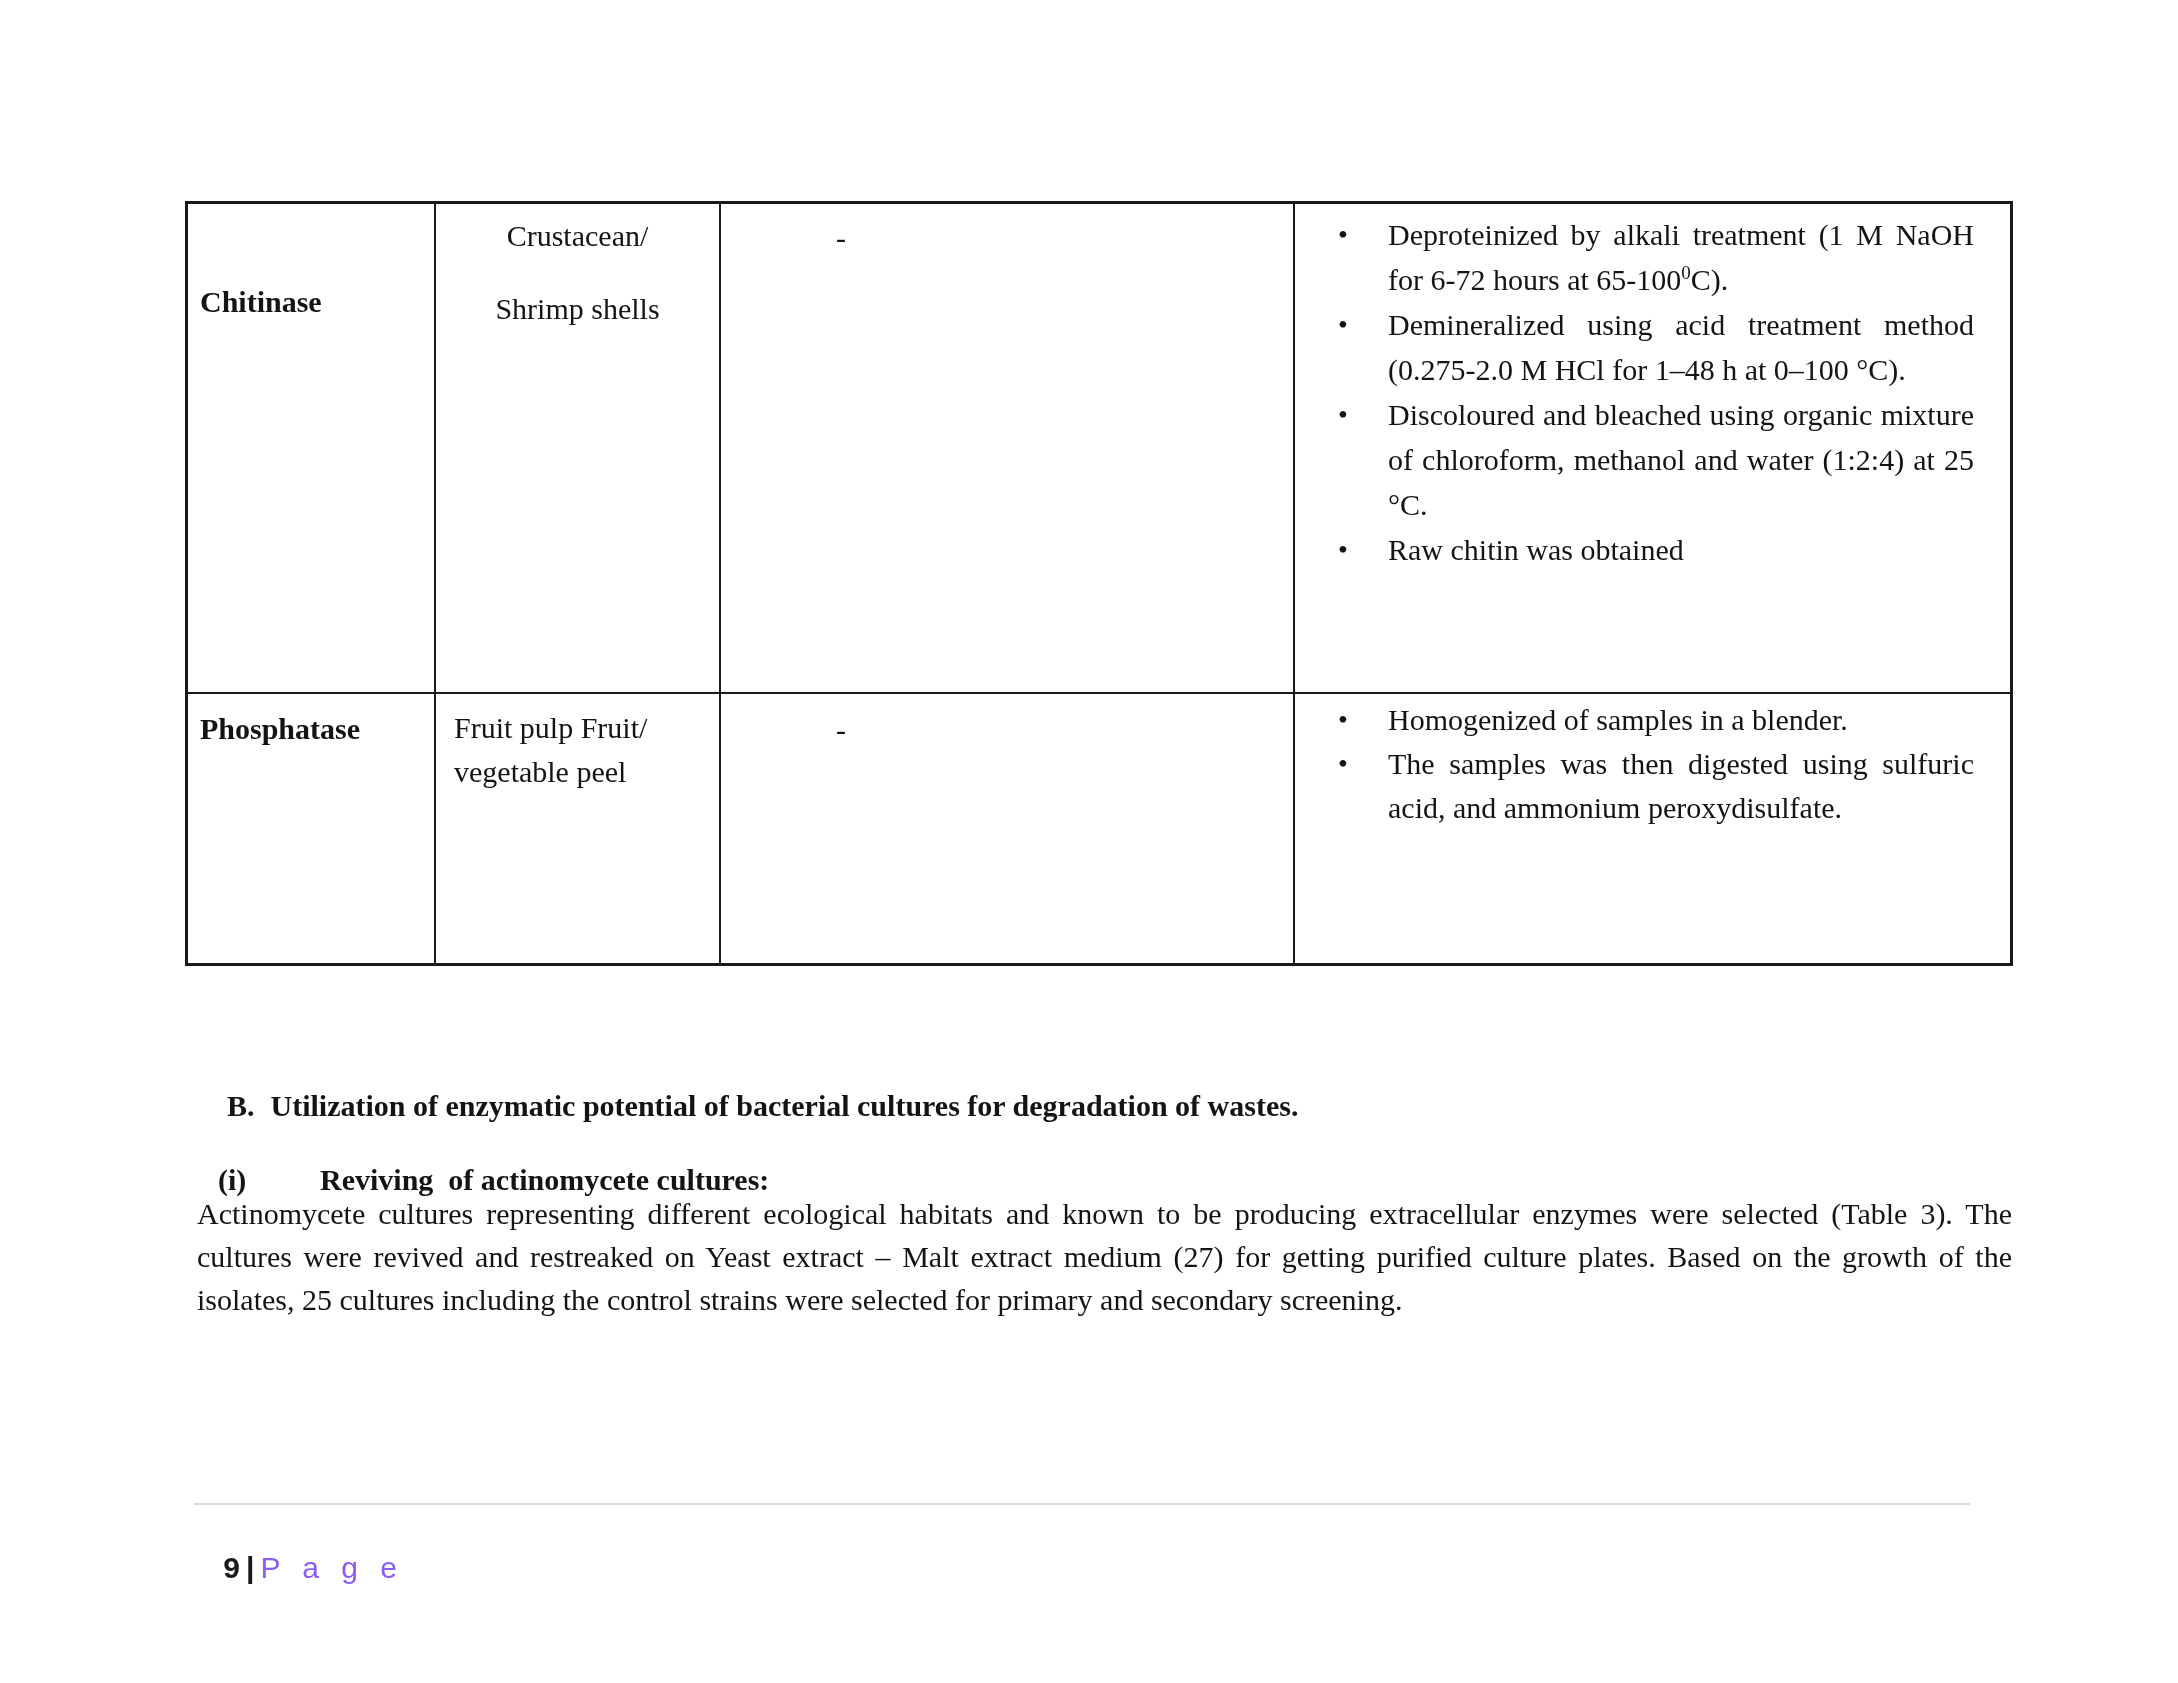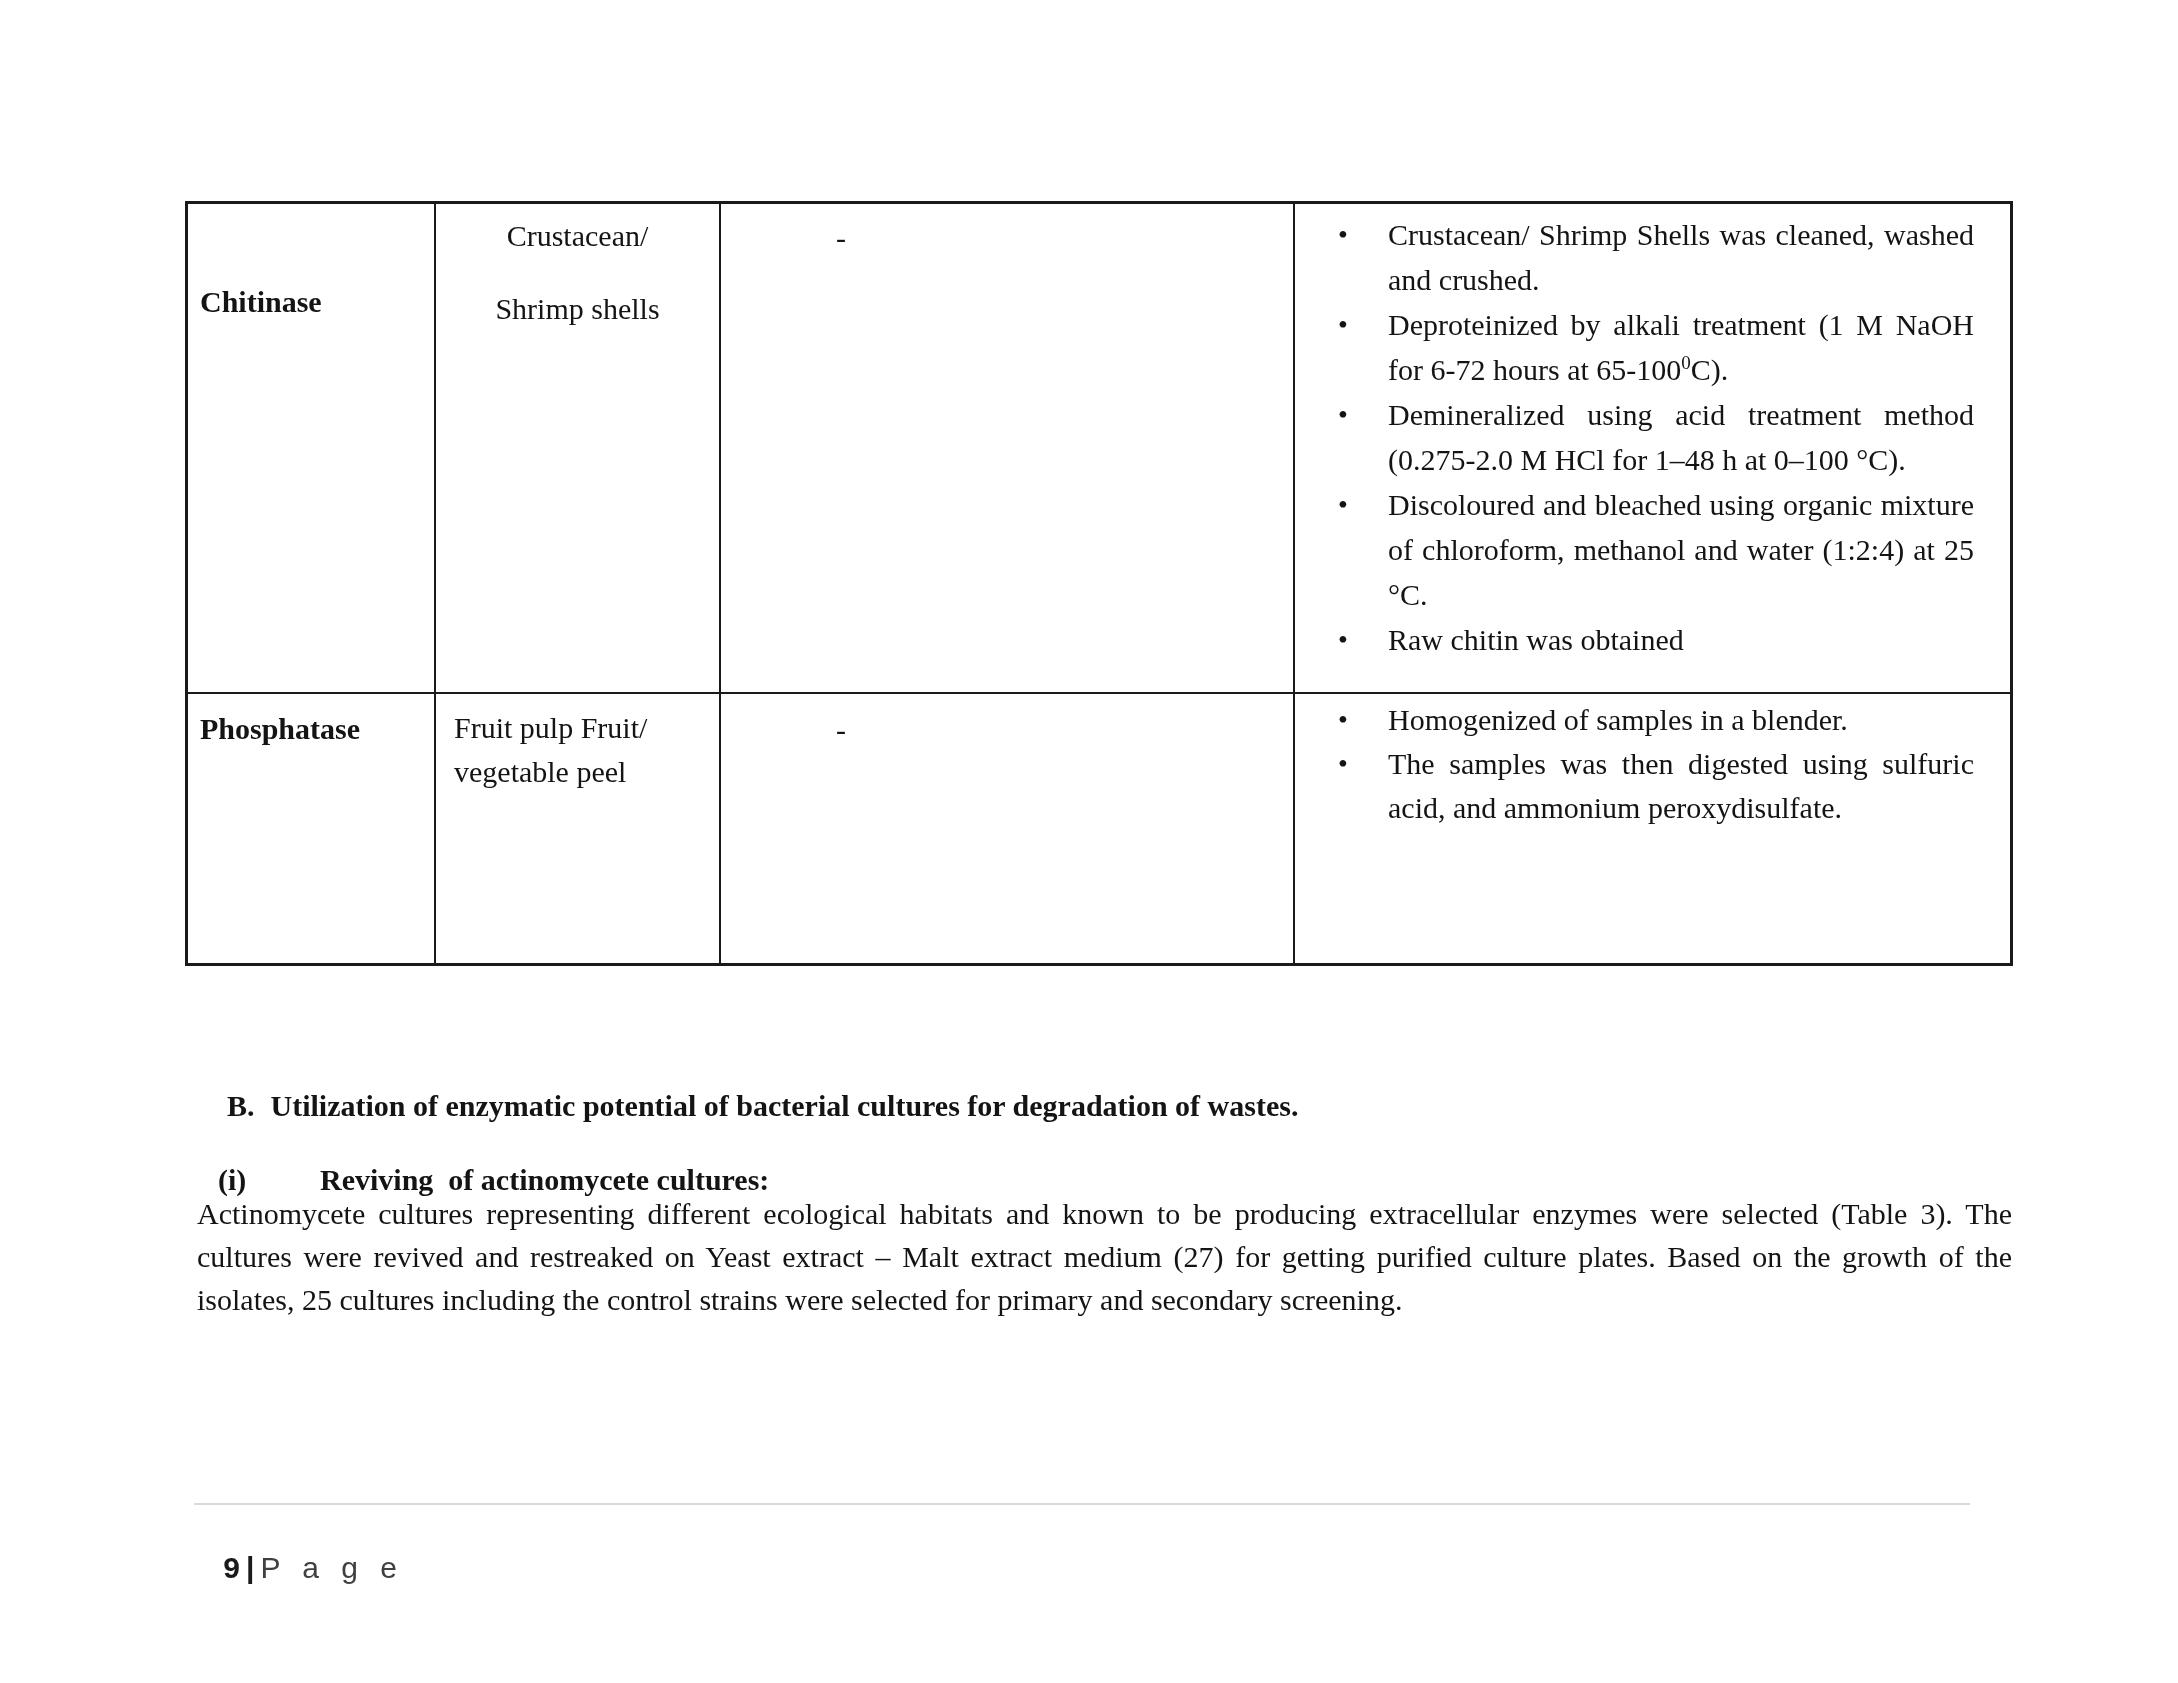--- a/index.html
+++ b/index.html
@@ -91,42 +91,41 @@
   }
   .page-footer {
     position: absolute; left: 190px; top: 1517px;
     font-family: "Liberation Sans", "DejaVu Sans", sans-serif;
     font-size: 30px; line-height: 34px;
     color: #1a1a1a;
     white-space: pre;
   }
   .page-footer .pf-num { font-weight: bold; }
   .page-footer .pf-sep { font-weight: bold; margin: 0 6px 0 6px; }
-  .page-footer .pf-label { color: #404040; letter-spacing: 7px; margin-top: 21px; }
+  .page-footer .pf-label { color: #8b5cf6; letter-spacing: 7px; margin-top: 21px; }
 </style>
 </head>
 <body>
 
 <div class="page">
 
   <div class="doc-table">
 
     <div class="cell enzyme-cell r1">
       <span>Chitinase</span>
     </div>
     <div class="cell substrate-cell r1">
       <div class="src-line1">Crustacean/</div>
       <div class="src-line2">Shrimp shells</div>
     </div>
     <div class="cell pretreat-cell r1">
       <span>-</span>
     </div>
     <div class="cell steps-cell r1 last-col">
       <ul class="steps-list">
-        <li><span>Crustacean/ Shrimp Shells was cleaned, washed and crushed.</span></li>
         <li><span>Deproteinized by alkali treatment (1 M NaOH for 6-72 hours at 65-100</span><sup class="deg">0</sup><span>C).</span></li>
         <li><span>Demineralized using acid treatment method (0.275-2.0 M HCl for 1–48 h at 0–100 °C).</span></li>
         <li><span>Discoloured and bleached using organic mixture of chloroform, methanol and water (1:2:4) at 25 °C.</span></li>
         <li><span>Raw chitin was obtained</span></li>
       </ul>
     </div>
 
     <div class="cell enzyme-cell r2 last-row">
       <span>Phosphatase</span>
     </div>

